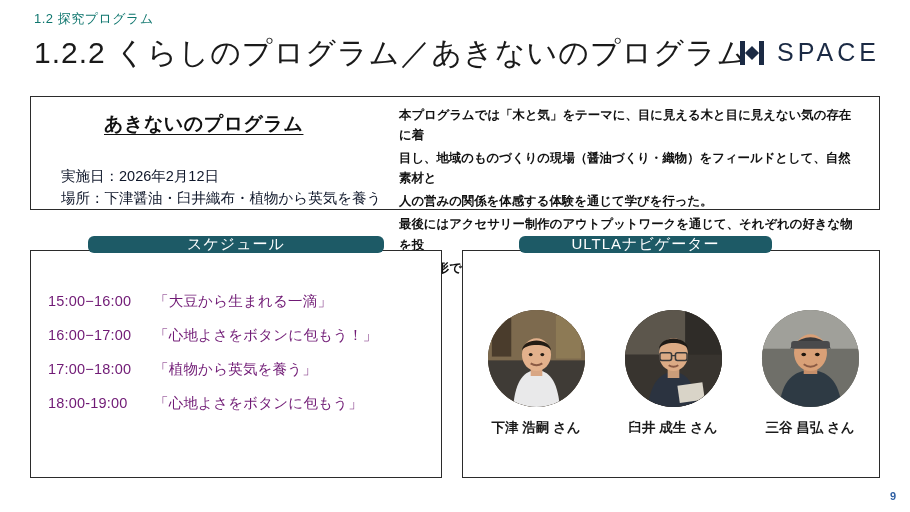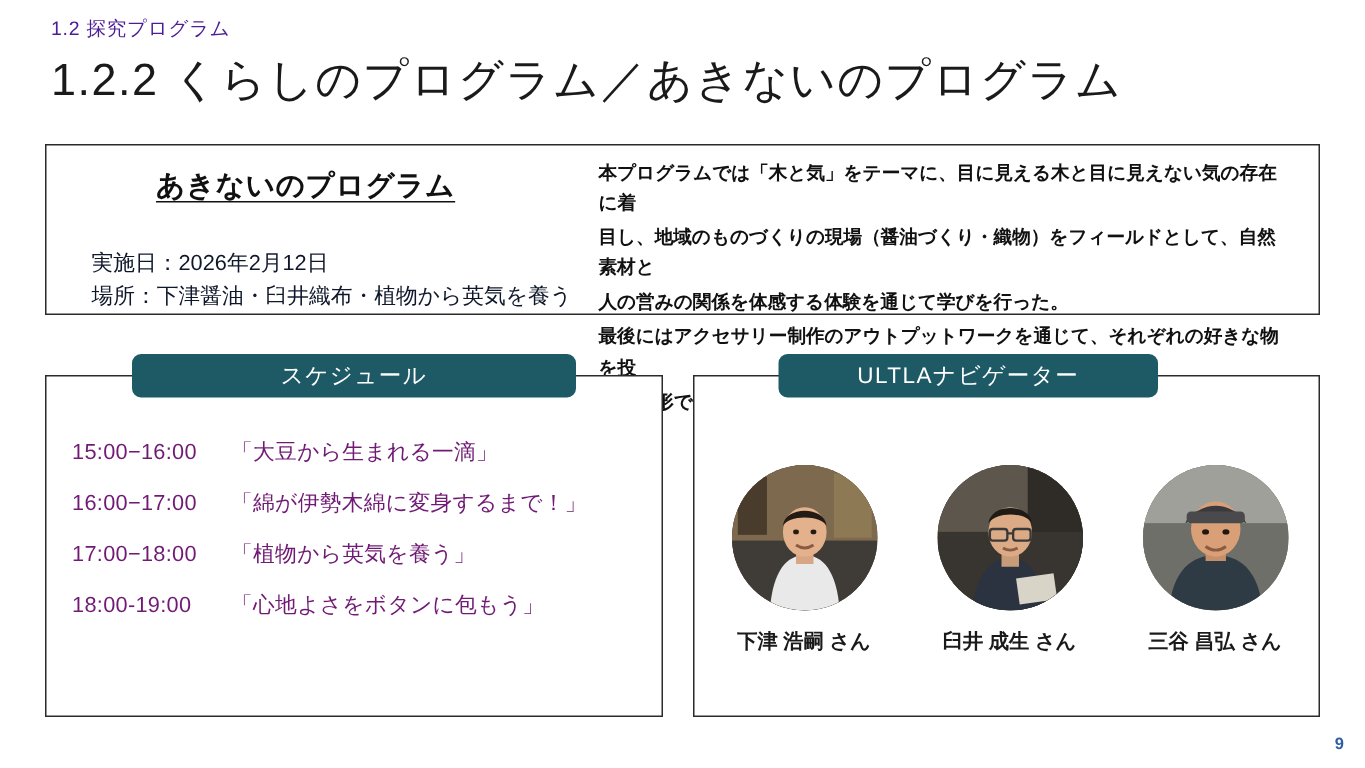--- a/index.html
+++ b/index.html
@@ -19,21 +19,21 @@
     position: absolute;
     inset: 0;
   }
 
   
   .breadcrumb {
     position: absolute;
     left: 34px;
     top: 10px;
     font-size: 13px;
-    color: #4c1d95;
+    color: #0f766e;
     letter-spacing: 0.5px;
   }
   .page-title {
     position: absolute;
     left: 34px;
     top: 33px;
     font-size: 30px;
     font-weight: 400;
     color: #1a1a1a;
     letter-spacing: 1px;
@@ -104,21 +104,21 @@
   .info-right p {
     margin: 0;
   }
   .info-right p + p {
     margin-top: 3px;
   }
 
   
   .pill {
     position: absolute;
-    height: 29px;
+    height: 17px;
     background: #1d5a66;
     color: #ffffff;
     border-radius: 6px;
     display: flex;
     align-items: center;
     justify-content: center;
     font-size: 15px;
     letter-spacing: 1px;
     z-index: 3;
   }
@@ -222,20 +222,30 @@
   }
 </style>
 </head>
 <body>
 
 <div class="slide">
 
   <div class="breadcrumb">1.2 探究プログラム</div>
   <div class="page-title">1.2.2  くらしのプログラム／あきないのプログラム</div>
 
+  <div class="logo">
+    <span class="logo-mark">
+      <svg viewBox="0 0 26 26" xmlns="http://www.w3.org/2000/svg">
+        <rect x="1" y="1" width="5" height="24" fill="#1b2a44"></rect>
+        <rect x="20" y="1" width="5" height="24" fill="#1b2a44"></rect>
+        <rect x="8" y="8" width="10" height="10" fill="#1b2a44" transform="rotate(45 13 13)"></rect>
+      </svg>
+    </span>
+    <span class="logo-text">SPACE</span>
+  </div>
 
   <div class="info-box">
     <div class="info-left">
       <div class="program-name">あきないのプログラム</div>
       <div class="program-meta">
         <div>実施日：2026年2月12日</div>
         <div>場所：下津醤油・臼井織布・植物から英気を養う</div>
       </div>
     </div>
     <div class="info-right">
@@ -249,21 +259,21 @@
 
   <div class="panel panel-schedule"></div>
   <div class="pill pill-schedule">スケジュール</div>
   <div class="schedule-list">
     <div class="schedule-row">
       <span class="schedule-time">15:00−16:00</span>
       <span class="schedule-title">「大豆から生まれる一滴」</span>
     </div>
     <div class="schedule-row">
       <span class="schedule-time">16:00−17:00</span>
-      <span class="schedule-title">「綿が伊勢木綿に変身するまで！」</span>
+      <span class="schedule-title">「心地よさをボタンに包もう！」</span>
     </div>
     <div class="schedule-row">
       <span class="schedule-time">17:00−18:00</span>
       <span class="schedule-title"> 「植物から英気を養う」</span>
     </div>
     <div class="schedule-row">
       <span class="schedule-time">18:00-19:00</span>
       <span class="schedule-title">「心地よさをボタンに包もう」</span>
     </div>
   </div>

